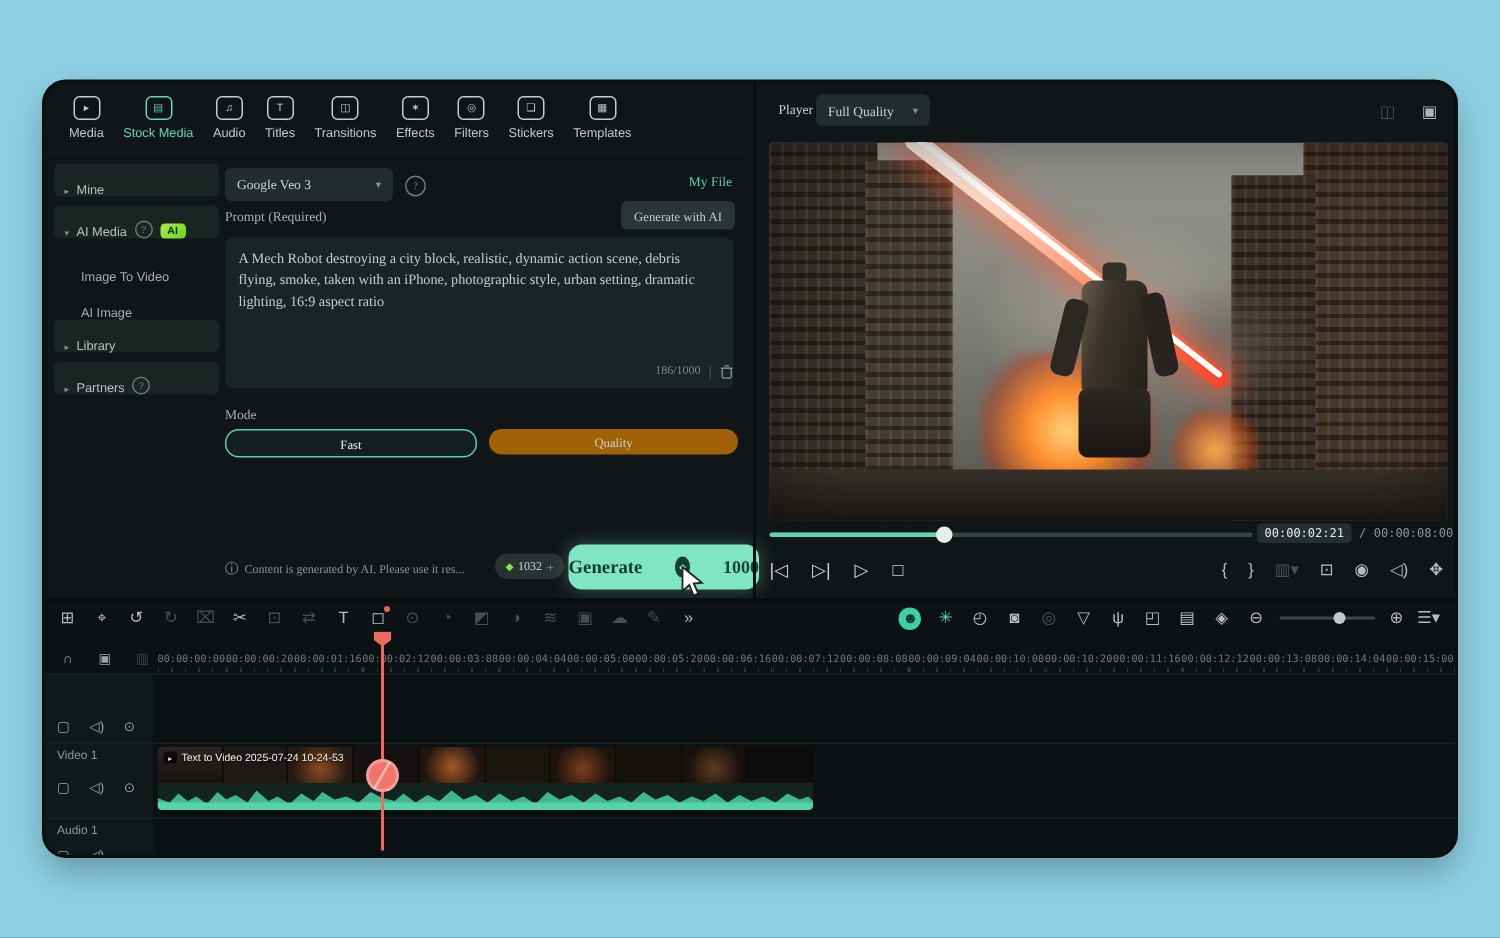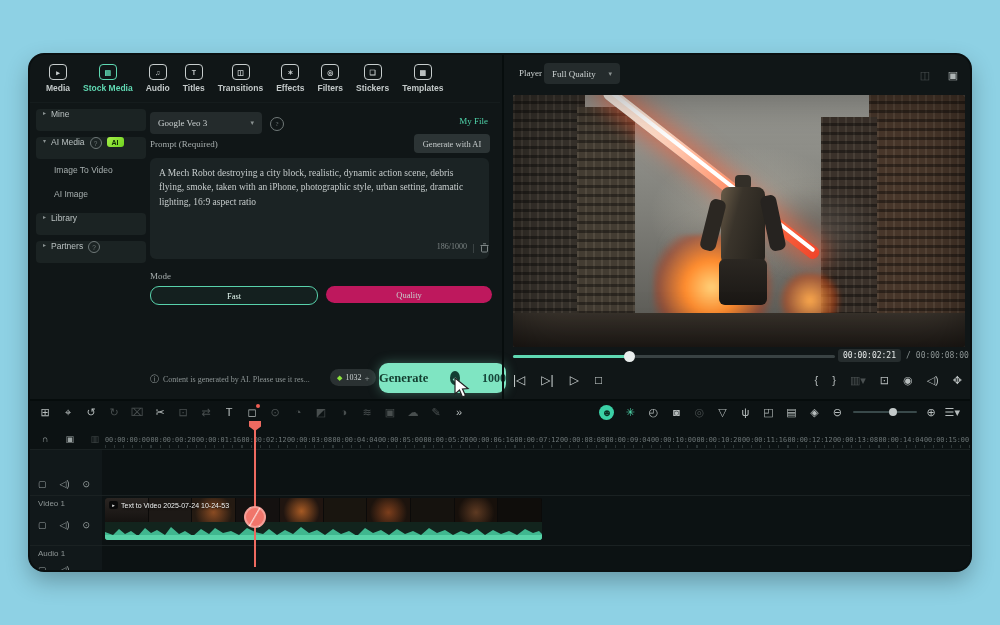--- a/index.html
+++ b/index.html
@@ -1,28 +1,28 @@
 <!DOCTYPE html>
 <html><head>
 <meta charset="utf-8">
 <style>
   html,body{margin:0;padding:0;width:1000px;height:625px;background:#8ed1e4;font-family:"Liberation Sans",sans-serif;-webkit-font-smoothing:antialiased;}
   .stage{position:relative;width:1000px;height:625px;overflow:hidden;}
   .window{position:absolute;left:30px;top:55px;width:940px;height:515px;background:#101617;border-radius:14px;box-shadow:0 0 0 2px #0a0f10,0 10px 24px rgba(0,0,0,.3);overflow:hidden;}
   .abs{position:absolute;font-family:Liberation Serif, serif;}
   
   .tabbar{position:absolute;left:0;top:0;width:470px;height:48px;display:flex;align-items:center;gap:13px;padding-left:16px;border-bottom:1px solid #151c1d;box-sizing:border-box;}
-  .tab{display:flex;flex-direction:column;align-items:center;gap:3px;cursor:default;font-weight:bold;}
+  .tab{display:flex;flex-direction:column;align-items:center;gap:3px;cursor:default;}
   .tab-ico{width:16px;height:14px;border:1.5px solid #c7cdcd;border-radius:4px;color:#c7cdcd;font-size:7px;display:flex;align-items:center;justify-content:center;line-height:1;}
   .tab-label{font-size:8.5px;color:#c3c9c9;white-space:nowrap;}
   .tab.active .tab-ico{border-color:#5fd8b2;color:#5fd8b2;}
   .tab.active .tab-label{color:#5fd8b2;}
   
   .sidebar{position:absolute;left:6px;top:54px;width:110px;}
-  .sb-item{display:flex;align-items:flex-start;gap:5px;padding:0 7px;box-sizing:border-box;}
+  .sb-item{display:flex;align-items:flex-end;gap:5px;padding:0 7px;box-sizing:border-box;}
   .sb-item.group{height:22px;background:#1b2323;border-radius:4px;margin-bottom:6px;}
   .sb-item.sub{height:24px;padding-left:18px;}
   .sb-arrow{font-size:6px;color:#8a9292;}
   .sb-label{font-size:8.5px;color:#b9c0c0;white-space:nowrap;}
   .sb-item.sub .sb-label{color:#a7afaf;}
   .sb-item.sub.active .sb-label{color:#5fd8b2;}
   .sb-help{width:10px;height:10px;border:1px solid #6f7878;border-radius:50%;color:#6f7878;font-size:6.5px;display:flex;align-items:center;justify-content:center;}
   .sb-badge{background:linear-gradient(135deg,#a6ef4a,#6fd41f);color:#0e2a05;font-size:7px;font-weight:bold;padding:1.5px 5px;border-radius:3px;}
   
   .dd{background:#242b2c;border-radius:4px;color:#ccd2d2;font-size:9px;display:flex;align-items:center;justify-content:space-between;padding:0 8px;box-sizing:border-box;}
@@ -30,21 +30,21 @@
   .help-circ{width:12px;height:12px;border:1px solid #707979;border-radius:50%;color:#707979;font-size:7px;display:flex;align-items:center;justify-content:center;}
   .myfile{font-size:9px;color:#4fd3a9;text-align:right;}
   .plabel{font-size:9px;color:#a7aeae;}
   .btn-genai{background:#2c3435;border-radius:4px;color:#c5cbcb;font-size:8.5px;display:flex;align-items:center;justify-content:center;}
   .prompt-box{background:#1b2324;border-radius:6px;padding:8px 9px;box-sizing:border-box;font-size:9.5px;line-height:1.5;color:#c6cccc;}
   .counter-row{position:absolute;right:0;bottom:6px;display:flex;align-items:flex-end;gap:6px;margin-left:44px;}
   .counter{font-size:8px;color:#7d8585;}
   .cdiv{width:1px;height:9px;background:#3a4243;}
   .mode-btn{border-radius:9px;font-size:8.5px;display:flex;align-items:center;justify-content:center;}
   .mode-fast{border:1px solid #58d1ab;background:rgba(88,209,171,.06);color:#e2f6ee;}
-  .mode-quality{background:#be185d;color:#c8cecd;}
+  .mode-quality{background:#a16207;color:#c8cecd;}
   .disclaimer{display:flex;align-items:center;gap:4px;font-size:8px;color:#8d9595;white-space:nowrap;overflow:hidden;}
   .info-i{font-size:9px;color:#8d9595;}
   .credits-pill{background:#2a3132;border-radius:9px;display:flex;align-items:center;gap:3px;padding:0 7px;height:17px;}
   .credits-pill .gem{color:#8ce33c;font-size:7px;}
   .credits-pill .amt{font-size:8px;color:#cdd3d3;}
   .credits-pill .plus{font-size:9px;color:#9aa2a2;}
   .btn-generate{background:#7fe5c2;border-radius:9px;display:flex;align-items:center;justify-content:center;gap:22px;box-shadow:0 0 12px rgba(127,229,194,.35);}
   .btn-generate .glabel{font-size:12.5px;font-weight:bold;color:#123c2e;}
   .coin{width:14px;height:14px;border-radius:50%;background:#123f33;display:flex;align-items:center;justify-content:center;color:#9ef0d4;font-size:6px;}
   .btn-generate .gcost{font-size:12px;font-weight:bold;color:#16463a;}

